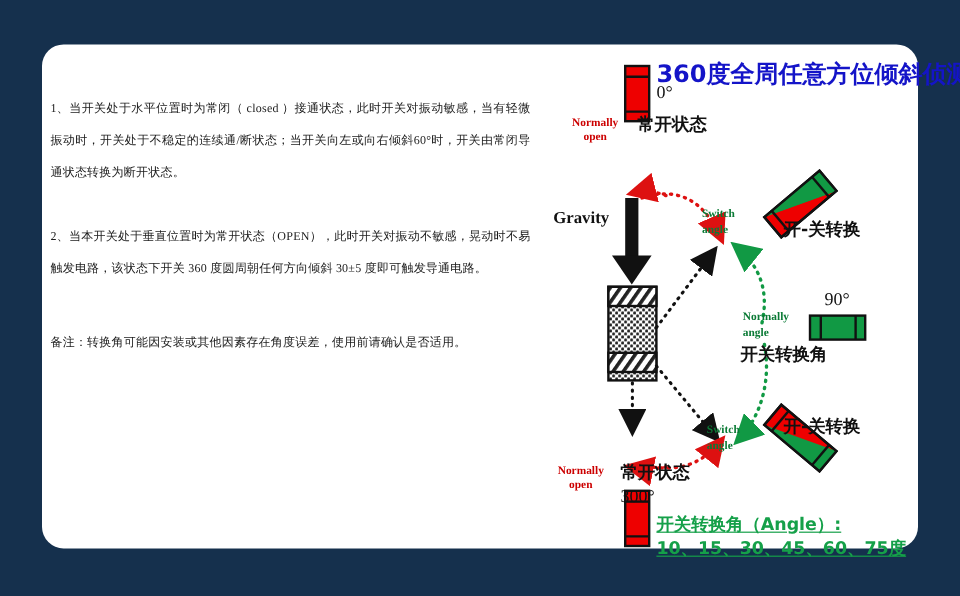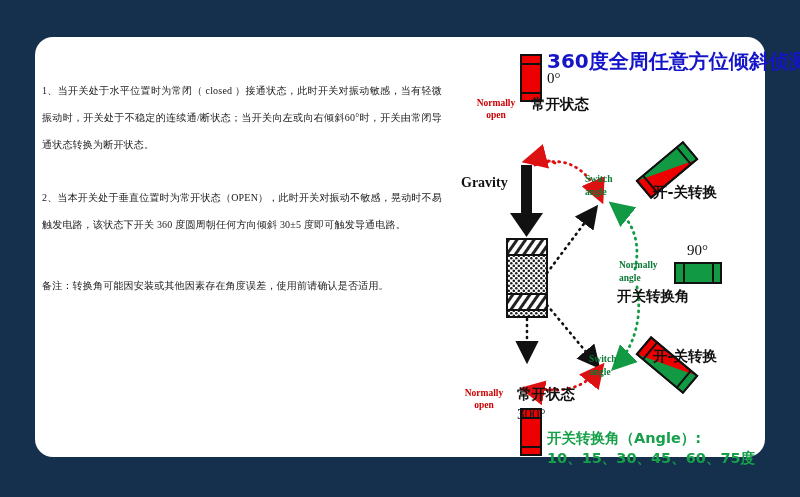--- a/index.html
+++ b/index.html
@@ -64,20 +64,21 @@
     color: #111111;
     font-weight: bold;
     font-size: 14.5px;
     font-family: "DejaVu Sans", sans-serif;
   }
   .cn-green {
     color: #15a049;
     font-weight: bold;
     font-size: 14.5px;
     font-family: "DejaVu Sans", sans-serif;
+    text-decoration: underline;
   }
   .title-blue {
     color: #1414c8;
     font-weight: bold;
     font-size: 20px;
     font-family: "DejaVu Sans", sans-serif;
   }
   .deg {
     color: #111111;
     font-size: 15px;

